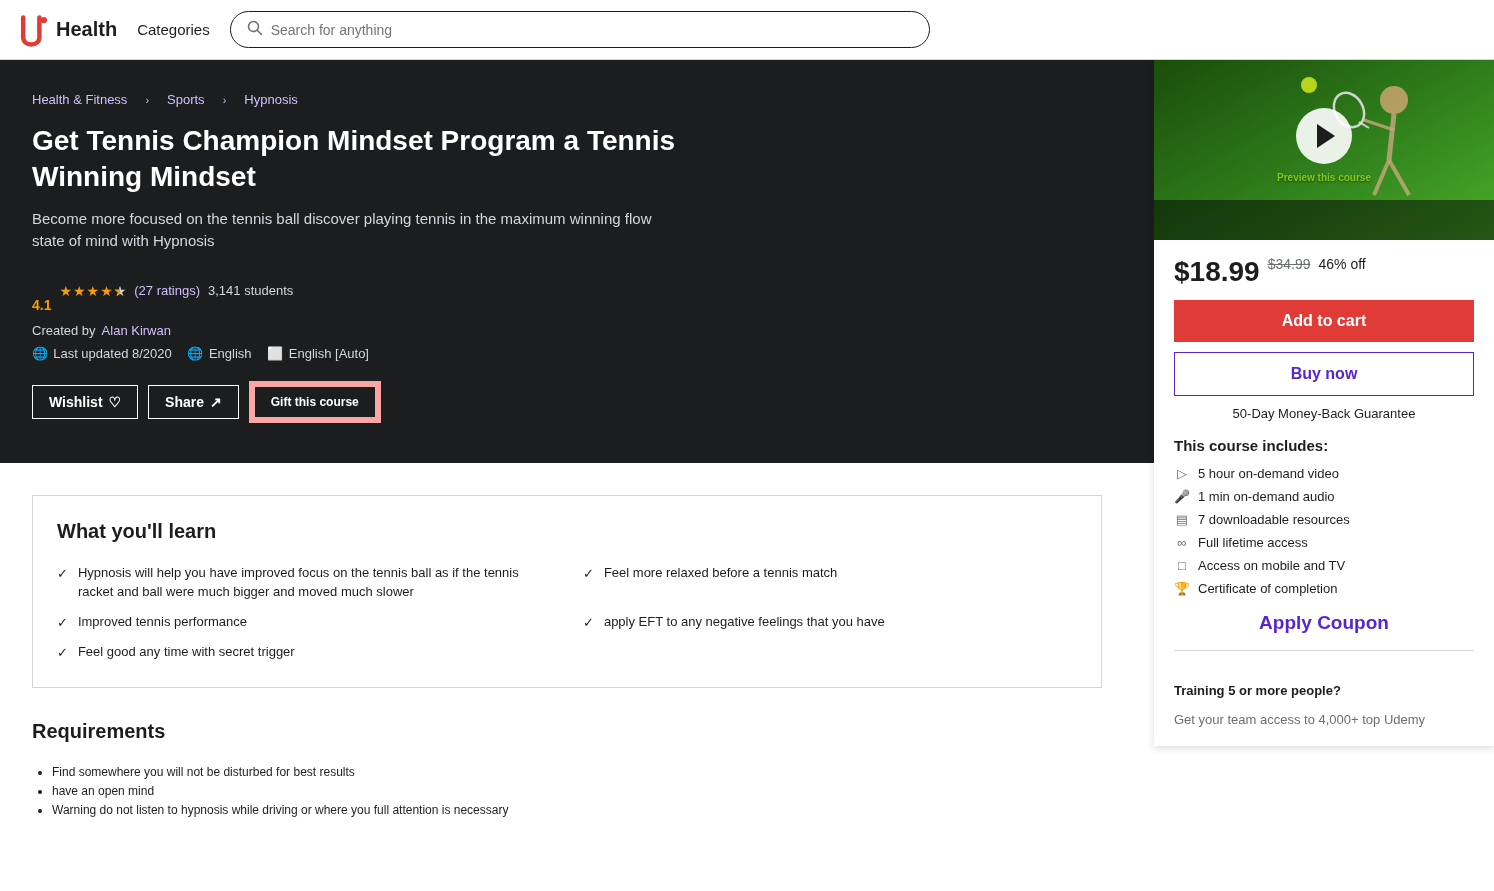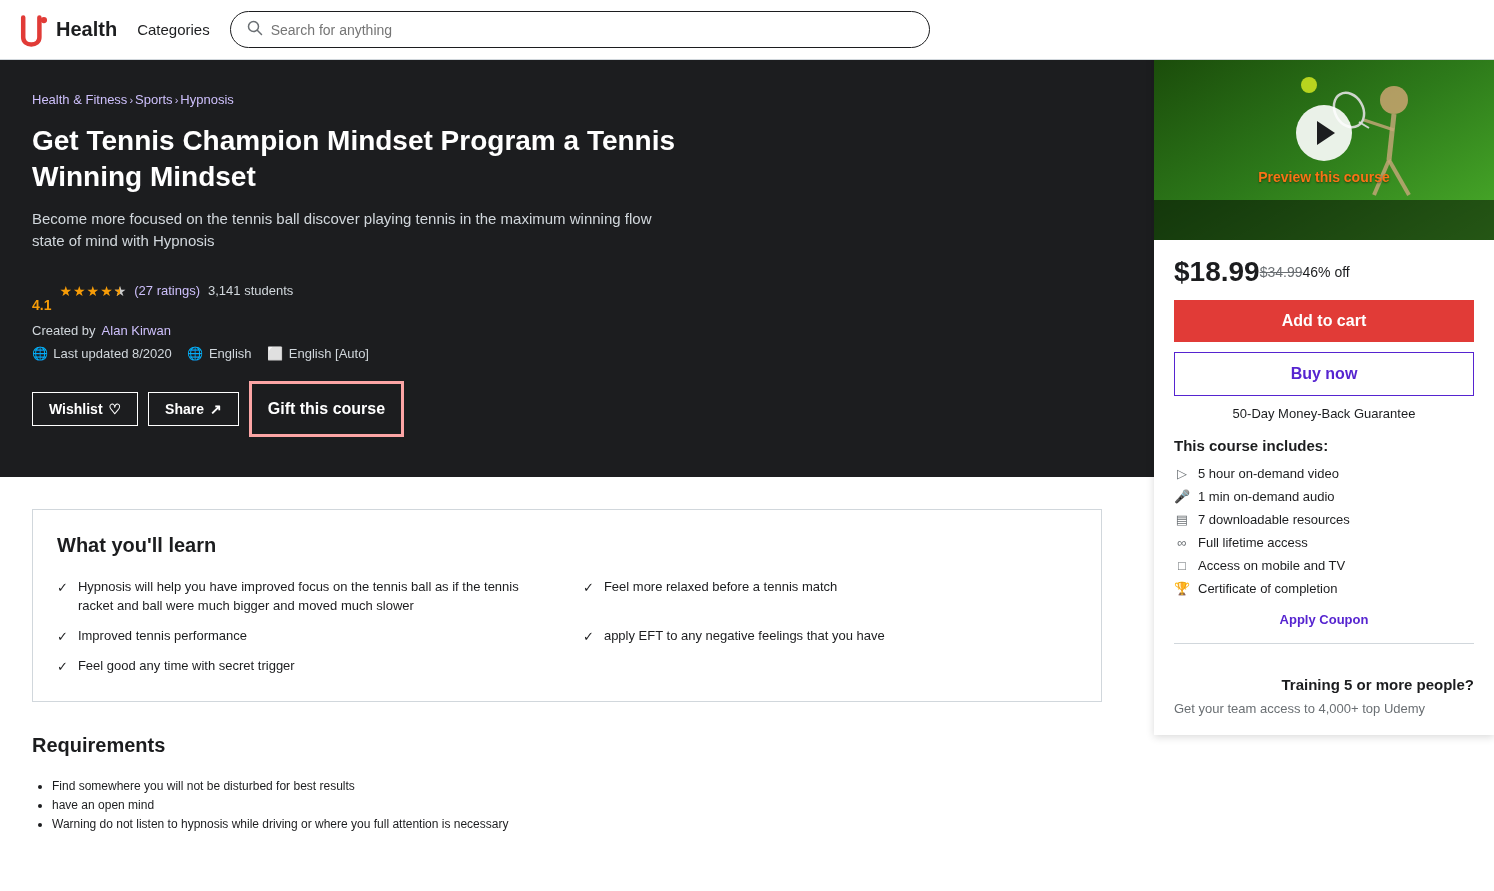--- a/index.html
+++ b/index.html
@@ -76,21 +76,21 @@
     .hero {
       background: #1c1d1f;
       color: #fff;
       padding: 32px 32px 40px 32px;
       flex: 1;
       max-width: calc(100% - 340px);
     }
     .breadcrumb {
       display: flex;
       align-items: center;
-      gap: 2px;
+      gap: 18px;
       margin-bottom: 16px;
       font-size: 13px;
     }
     .breadcrumb a {
       color: #cec0fc;
       text-decoration: none;
     }
     .breadcrumb-sep { color: #cec0fc; font-size: 11px; }
     .course-title {
       font-size: 28px;
@@ -164,25 +164,25 @@
       padding: 8px 16px;
       border: 1px solid #fff;
       background: transparent;
       color: #fff;
       font-size: 14px;
       font-weight: 600;
       cursor: pointer;
       white-space: nowrap;
     }
     .btn-gift {
-      padding: 16px 16px;
-      border: 3px solid #fca5a5;
+      padding: 8px 16px;
+      border: 6px solid #fca5a5;
       background: transparent;
       color: #fff;
-      font-size: 16px;
+      font-size: 12px;
       font-weight: 600;
       cursor: pointer;
       white-space: nowrap;
     }
 
     
     .sidebar {
       width: 340px;
       position: absolute;
       right: 0;
@@ -219,31 +219,32 @@
     }
     .play-triangle {
       width: 0;
       height: 0;
       border-top: 12px solid transparent;
       border-bottom: 12px solid transparent;
       border-left: 18px solid #1c1d1f;
       margin-left: 4px;
     }
     .preview-label {
-      color: #f97316;
-      font-weight: 700;
-      font-size: 14px;
+      color: #84cc16;
+      font-weight: 700;
+      font-size: 10px;
       text-shadow: 0 1px 2px rgba(0,0,0,0.5);
     }
     .sidebar-price-section {
       padding: 16px 20px;
     }
     .price-row {
       display: flex;
-      align-items: center;
+      align-items: flex-start;
+      gap: 8px;
       margin-bottom: 12px;
     }
     .price-current {
       font-size: 28px;
       font-weight: 700;
       color: #1c1d1f;
     }
     .price-original {
       font-size: 14px;
       color: #6a6f73;
@@ -303,39 +304,38 @@
     .include-icon {
       width: 16px;
       text-align: center;
       color: #6a6f73;
       font-size: 13px;
     }
     .apply-coupon {
       display: block;
       text-align: center;
       color: #5624d0;
-      font-size: 13px;
+      font-size: 19px;
       font-weight: 700;
       cursor: pointer;
       margin-bottom: 16px;
       text-decoration: none;
     }
     .divider {
       border: none;
       border-top: 1px solid #d1d7dc;
       margin-bottom: 16px;
     }
     .team-section {
       padding: 0 20px 16px;
     }
     .team-title {
-      font-size: 15px;
-      font-weight: 700;
-      margin-bottom: 6px;
-      text-align: right;
+      font-size: 13px;
+      font-weight: 700;
+      margin-bottom: 12px;
     }
     .team-text {
       font-size: 13px;
       color: #6a6f73;
       line-height: 1.5;
     }
 
     
     .content-area {
       max-width: calc(100% - 360px);

